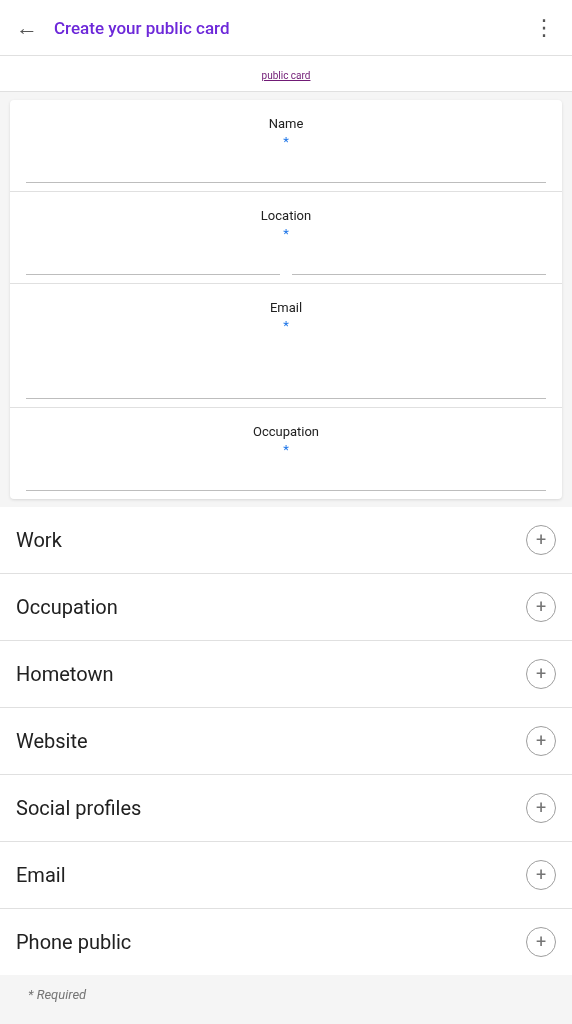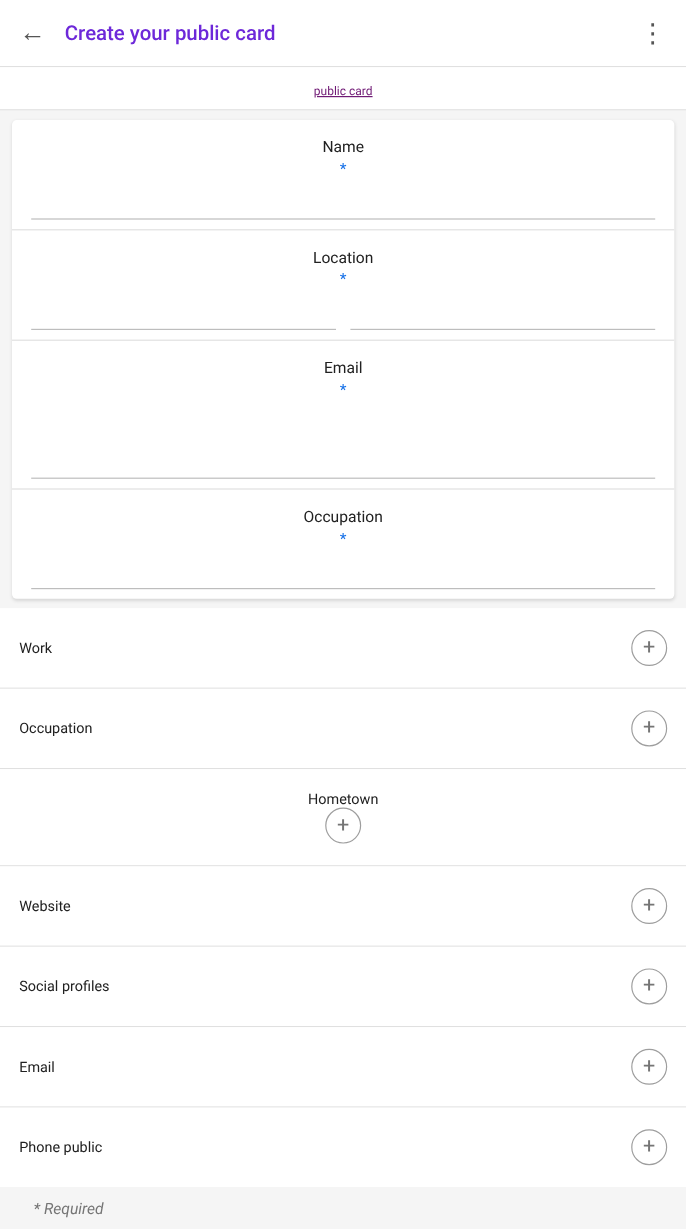--- a/index.html
+++ b/index.html
@@ -152,21 +152,21 @@
       border-bottom: 1px solid #e0e0e0;
       cursor: pointer;
       background: #ffffff;
     }
 
     .expandable-item:last-child {
       border-bottom: none;
     }
 
     .expandable-label {
-      font-size: 12px;
+      font-size: 20px;
       color: #212121;
     }
 
     .plus-icon-circle {
       width: 30px;
       height: 30px;
       border-radius: 50%;
       border: 1.5px solid #9e9e9e;
       display: flex;
       align-items: center;
@@ -240,21 +240,21 @@
 
 <div class="expandable-list" id="expandable-list">
 <div class="expandable-item" style="border-bottom: 1px solid rgb(224, 224, 224);">
       <span class="expandable-label">Work</span>
       <div class="plus-icon-circle">+</div>
     </div>
     <div class="expandable-item" style="border-bottom: 1px solid rgb(224, 224, 224);">
       <span class="expandable-label">Occupation</span>
       <div class="plus-icon-circle">+</div>
     </div>
-    <div class="expandable-item" style="border-bottom: 1px solid rgb(224, 224, 224); flex-direction: column;">
+    <div class="expandable-item" style="border-bottom: 1px solid rgb(224, 224, 224);">
       <span class="expandable-label">Hometown</span>
       <div class="plus-icon-circle">+</div>
     </div>
     <div class="expandable-item" style="border-bottom: 1px solid rgb(224, 224, 224); gap: 32px;">
       <span class="expandable-label">Website</span>
       <div class="plus-icon-circle">+</div>
     </div>
     <div class="expandable-item" style="border-bottom: 1px solid rgb(224, 224, 224);">
       <span class="expandable-label">Social profiles</span>
       <div class="plus-icon-circle">+</div>

